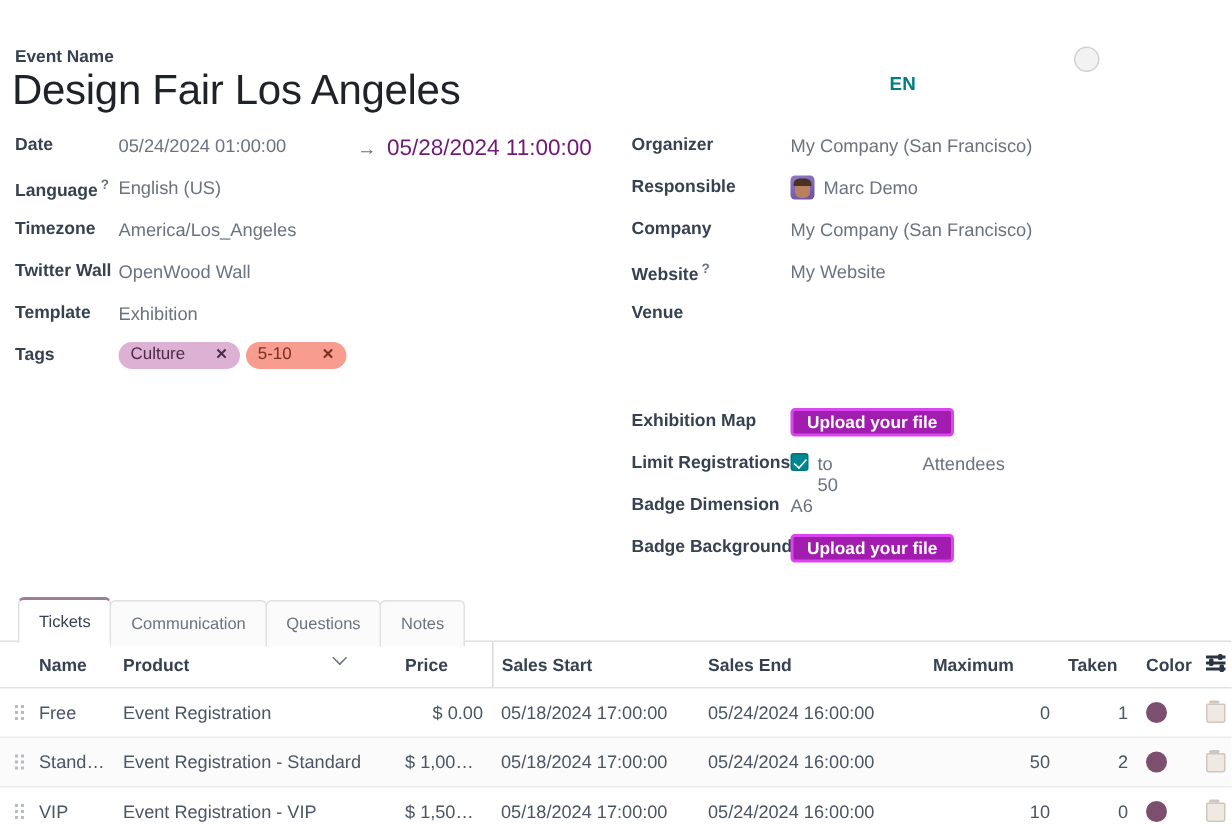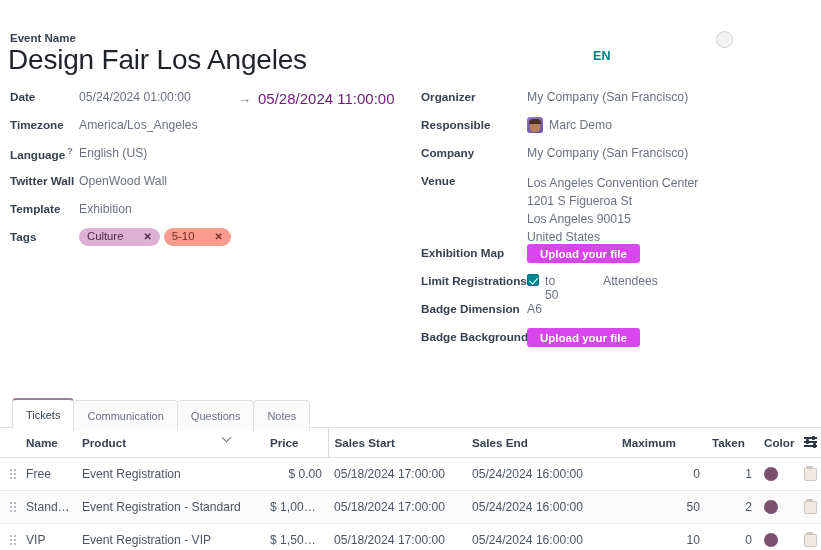--- a/index.html
+++ b/index.html
@@ -92,37 +92,37 @@
   }
   .avatar .hair {
     position:absolute; left:2px; top:2px; width:12px; height:5px;
     border-radius:4px 4px 0 0; background:#4a3122;
   }
   .avatar-name { position:absolute; left:128px; top:4px; font-size:12.2px; color:#6b7280; }
 
   .upload-btn {
     position: absolute; left: 525px; height: 19px;
     display: inline-flex; align-items: center; padding: 0 9px;
-    background: #d946ef; color: #ffffff;
+    background: #a21caf; color: #ffffff;
     font-size: 11.5px; font-weight: 700; border-radius: 3px;
-    border: 4px solid #d946ef; cursor: pointer; white-space: nowrap;
+    border: 2px solid #d946ef; cursor: pointer; white-space: nowrap;
   }
 
   .chk {
     position: absolute; left: 0; top: 4px;
     width: 12px; height: 12px; border-radius: 2px;
     background: #00878f; border: 1px solid #00757d;
   }
   .chk::after {
     content: ""; position: absolute; left: 3px; top: 1px;
     width: 4px; height: 7px; border: solid #fff;
     border-width: 0 1.6px 1.6px 0; transform: rotate(42deg);
   }
   .limit-to { position: absolute; left: 18px; top: 4px; font-size: 12.2px; color:#6b7280; }
-  .limit-unit { position: absolute; left: 76px; top: 4px; font-size: 12.2px; color:#6b7280; }
+  .limit-unit { position: absolute; left: 88px; top: 4px; font-size: 12.2px; color:#6b7280; }
 
   
   .notebook { position: absolute; left: 0; top: 373px; width: 821px; }
   .tabstrip {
     position: relative; height: 32px;
     border-bottom: 1px solid #e0e0e2;
     padding-left: 12px; display: flex; align-items: stretch;
   }
   .tab {
     display: flex; align-items: center; padding: 0 13px;
@@ -230,27 +230,27 @@
   <div class="fgroup" id="left-col">
 
     <div class="frow">
       <span class="flabel">Date</span>
       <span class="fval">05/24/2024 01:00:00</span>
       <span class="date-arrow">→</span>
       <span class="date-end">05/28/2024 11:00:00</span>
     </div>
 
     <div class="frow">
+      <span class="flabel"><span>Language</span><span class="q">?</span></span>
+      <span class="fval">English (US)</span>
+    </div>
+
+    <div class="frow">
       <span class="flabel">Timezone</span>
       <span class="fval">America/Los_Angeles</span>
-    </div>
-
-    <div class="frow">
-      <span class="flabel"><span>Language</span><span class="q">?</span></span>
-      <span class="fval">English (US)</span>
     </div>
 
     <div class="frow">
       <span class="flabel">Twitter Wall</span>
       <span class="fval">OpenWood Wall</span>
     </div>
 
     <div class="frow">
       <span class="flabel">Template</span>
       <span class="fval">Exhibition</span>
@@ -283,29 +283,27 @@
           <span class="hair"></span>
         </span>
       <span class="avatar-name">Marc Demo</span>
     </div>
 
     <div class="frow">
       <span class="flabel">Company</span>
       <span class="fval">My Company (San Francisco)</span>
     </div>
 
+    <div class="frow">
+      <span class="flabel"><span>Website</span><span class="q">?</span></span>
+      <span class="fval">My Website</span>
+    </div>
 
     <div class="frow" style="height:72px;">
       <span class="flabel">Venue</span>
-      <span class="venue-lines" id="venue-host">
-          <div>Los Angeles Convention Center</div>
-          <div>1201 S Figueroa St</div>
-          <div>Los Angeles 90015</div>
-          <div>United States</div>
-        </span>
     </div>
 
     <div class="frow">
       <span class="flabel">Exhibition Map</span>
       <span class="upload-btn" style="left:106px; top:2px;">Upload your file</span>
     </div>
 
     <div class="frow">
       <span class="flabel">Limit Registrations</span>
       <span style="position:absolute; left:106px; top:0;">

